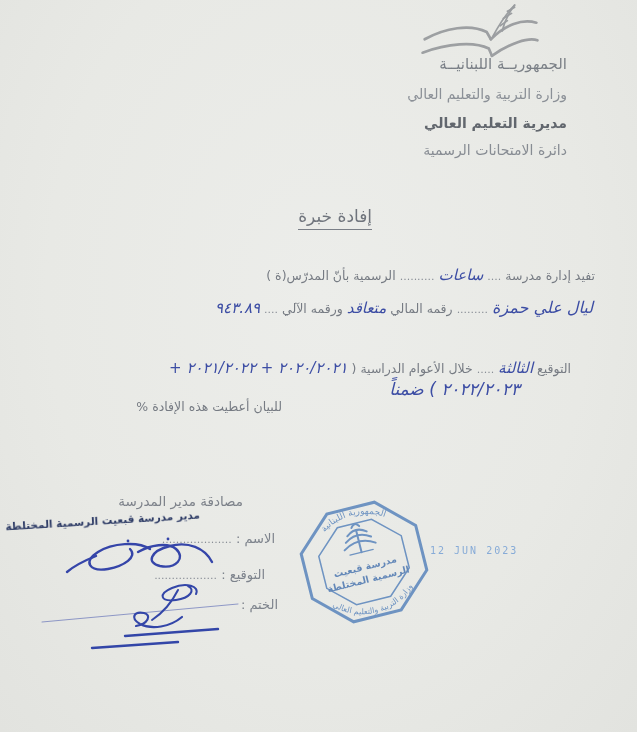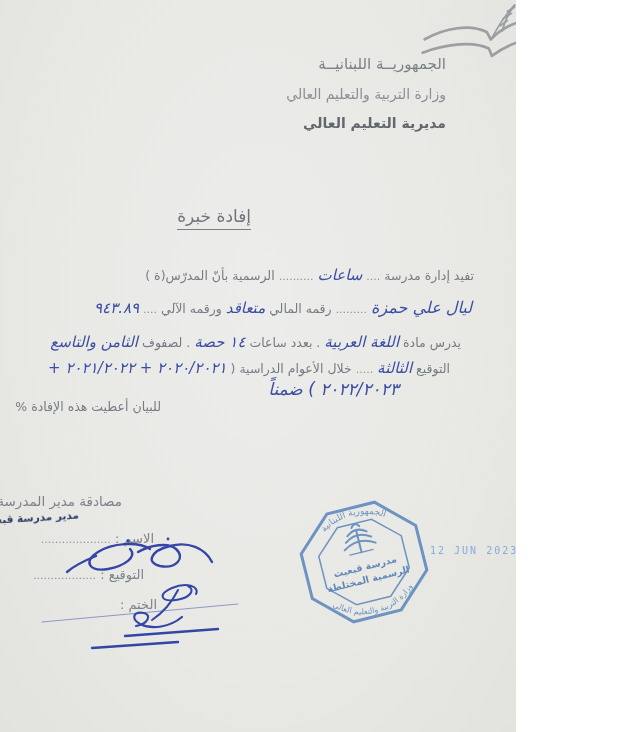--- a/index.html
+++ b/index.html
@@ -1,17 +1,17 @@
 <!DOCTYPE html>
 <html lang="ar"><head>
 <meta charset="utf-8">
 <style>
   html,body { margin:0; padding:0; }
   .page {
-    position:relative; width:516px; height:732px; overflow:hidden;
+    position:relative; width:637px; height:732px; overflow:hidden;
     background:#e9e9e6;
     background-image: radial-gradient(ellipse at 50% 40%, #ecedea 0%, #e8e9e5 60%, #e2e3df 100%);
     font-family:"DejaVu Sans", sans-serif;
     direction:rtl;
   }
   .printed { color:#767b83;margin-top:8px; }
   .hw { color:#3c4da4; font-style:italic; }
   .dots { color:#8a8f97; letter-spacing:1px; font-size:11px; }
 
   .logo { position:absolute; left:420px; top:2px; }
@@ -80,20 +80,21 @@
       <path d="M84,9 l7,-4"></path>
       <path d="M80,16 l8,-5"></path>
       <path d="M77,23 l7,-5"></path>
     </g>
   </svg>
 
   <div class="header">
     <div class="h1">الجمهوريــة اللبنانيــة</div>
     <div class="h2">وزارة التربية والتعليم العالي</div>
     <div class="h3">مديرية التعليم العالي</div>
+    <div class="h4">دائرة الامتحانات الرسمية</div>
   </div>
 
   <div class="doc-title">إفادة خبرة</div>
 
   <div class="body-line bl1">
     <span class="printed">تفيد إدارة مدرسة</span>
     <span class="dots">....</span>
     <span class="hw">ساعات</span>
     <span class="dots">..........</span>
     <span class="printed">الرسمية بأنّ المدرّس(ة )</span>
@@ -102,28 +103,20 @@
   <div class="body-line bl2">
     <span class="hw hw-name">ليال علي حمزة</span>
     <span class="dots">.........</span>
     <span class="printed">رقمه المالي</span>
     <span class="hw">متعاقد</span>
     <span class="printed">ورقمه الآلي</span>
     <span class="dots">....</span>
     <span class="hw">٩٤٣.٨٩</span>
   </div>
 
-  <div class="body-line bl3">
-    <span class="printed">يدرس مادة</span>
-    <span class="hw">اللغة العربية</span>
-    <span class="printed">. بعدد ساعات</span>
-    <span class="hw">١٤ حصة</span>
-    <span class="printed">. لصفوف</span>
-    <span class="hw">الثامن والتاسع</span>
-  </div>
 
   <div class="body-line bl4">
     <span class="printed">التوقيع</span>
     <span class="hw">الثالثة</span>
     <span class="dots">.....</span>
     <span class="printed">خلال الأعوام الدراسية (</span>
     <span class="hw">٢٠٢٠/٢٠٢١ + ٢٠٢١/٢٠٢٢ +</span>
   </div>
 
   <div class="body-line bl5">

